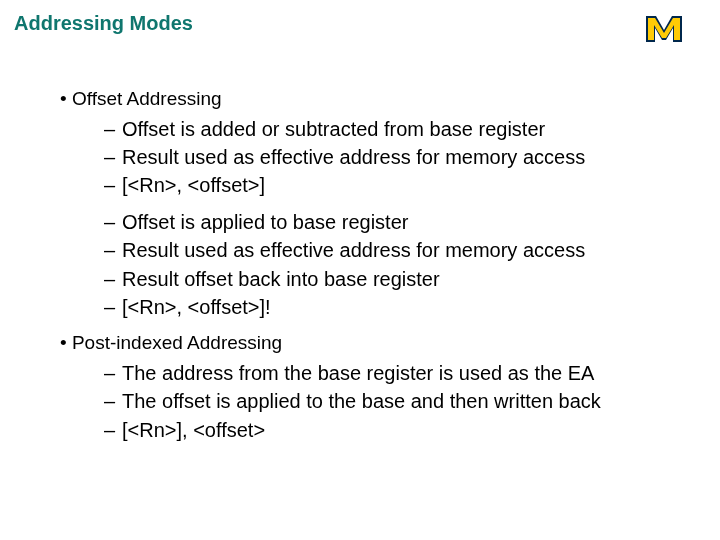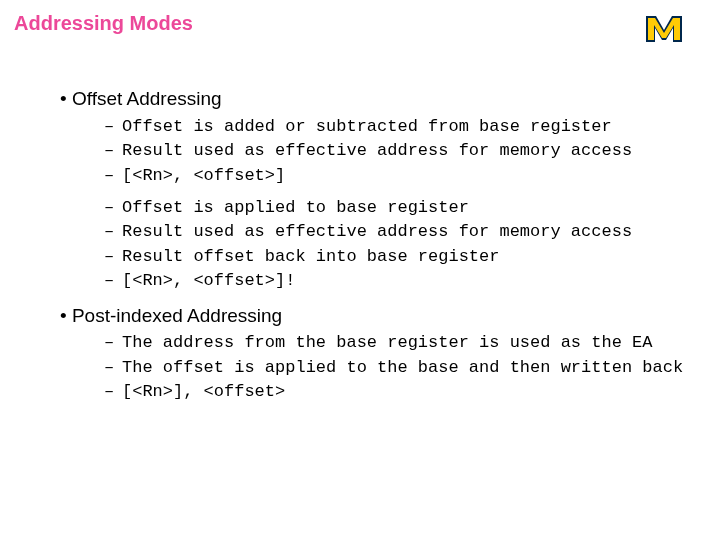--- a/index.html
+++ b/index.html
@@ -17,21 +17,21 @@
     width: 720px;
     height: 540px;
     box-sizing: border-box;
   }
   .title {
     position: absolute;
     top: 12px;
     left: 14px;
     font-weight: bold;
     font-size: 20px;
-    color: #ec4899;
+    color: #0f766e;
   }
   .logo {
     position: absolute;
     top: 6px;
     right: 18px;
     width: 60px;
     height: 40px;
   }
   .content {
     position: absolute;
@@ -41,24 +41,23 @@
   }
   .h1 {
     font-size: 19px;
     margin: 6px 0 4px 0;
     line-height: 1.35;
   }
   .h1::before {
     content: "• ";
   }
   .sub {
-    font-size: 17px;
+    font-size: 20px;
     margin: 2px 0 2px 44px;
     line-height: 1.32;
-    font-family: Liberation Mono, monospace;
   }
   .sub .dash {
     display: inline-block;
     width: 18px;
   }
   .block { margin-bottom: 10px; }
 </style>
 </head>
 <body>
 

